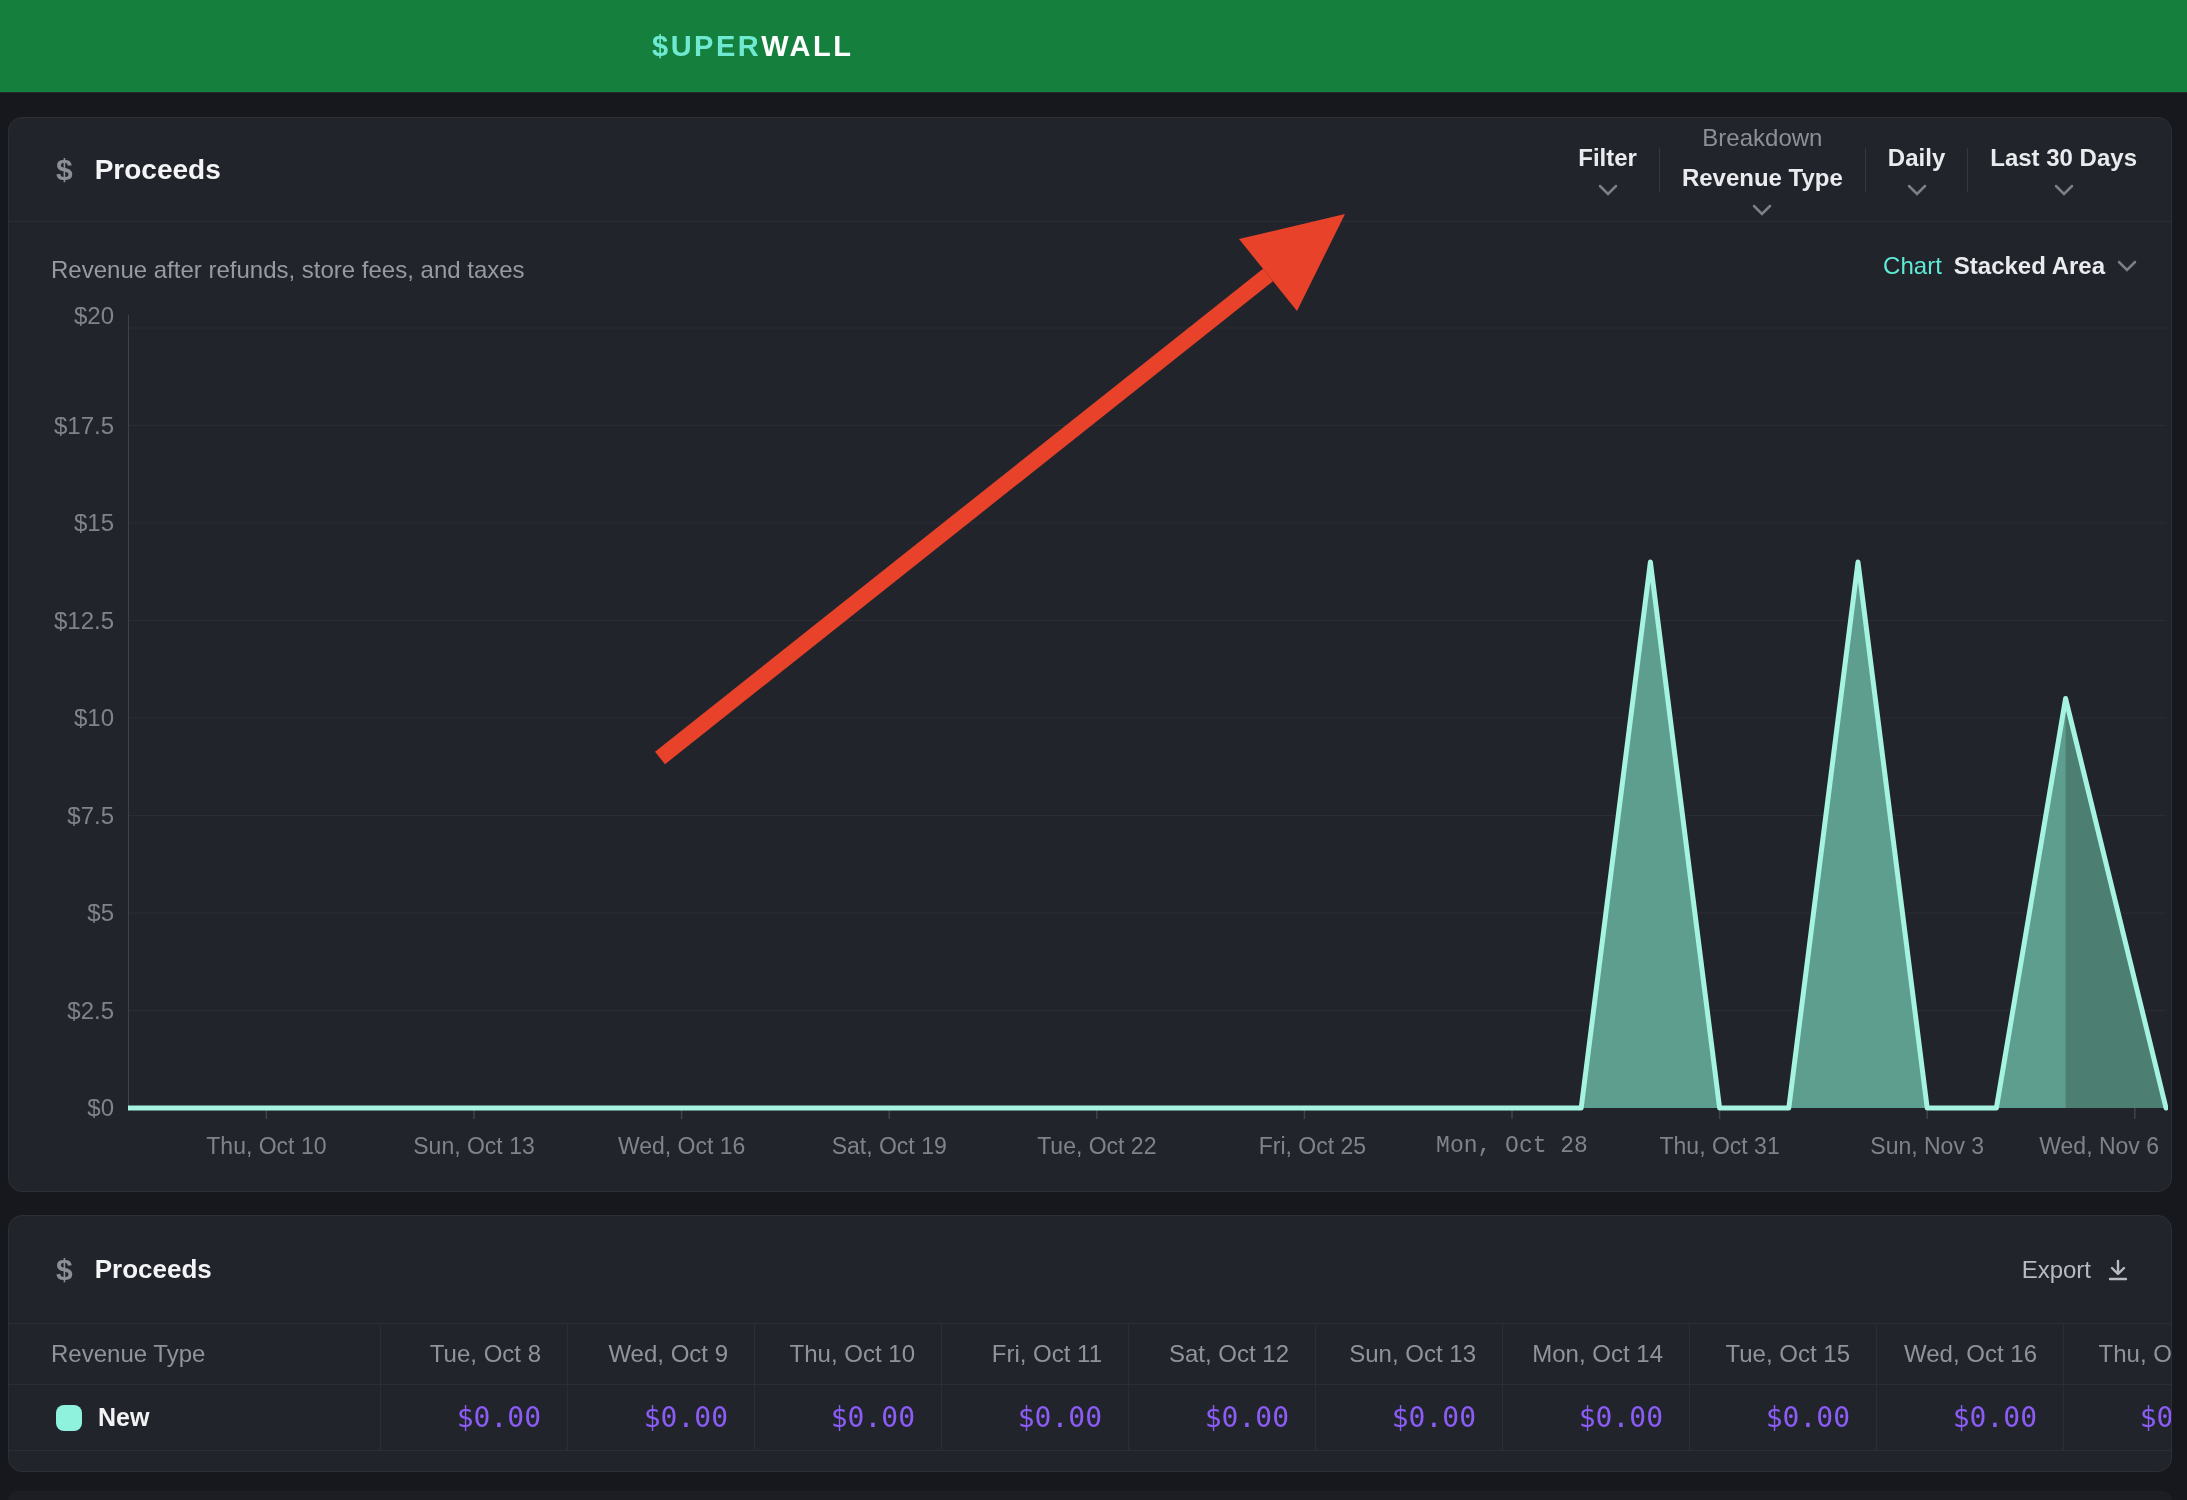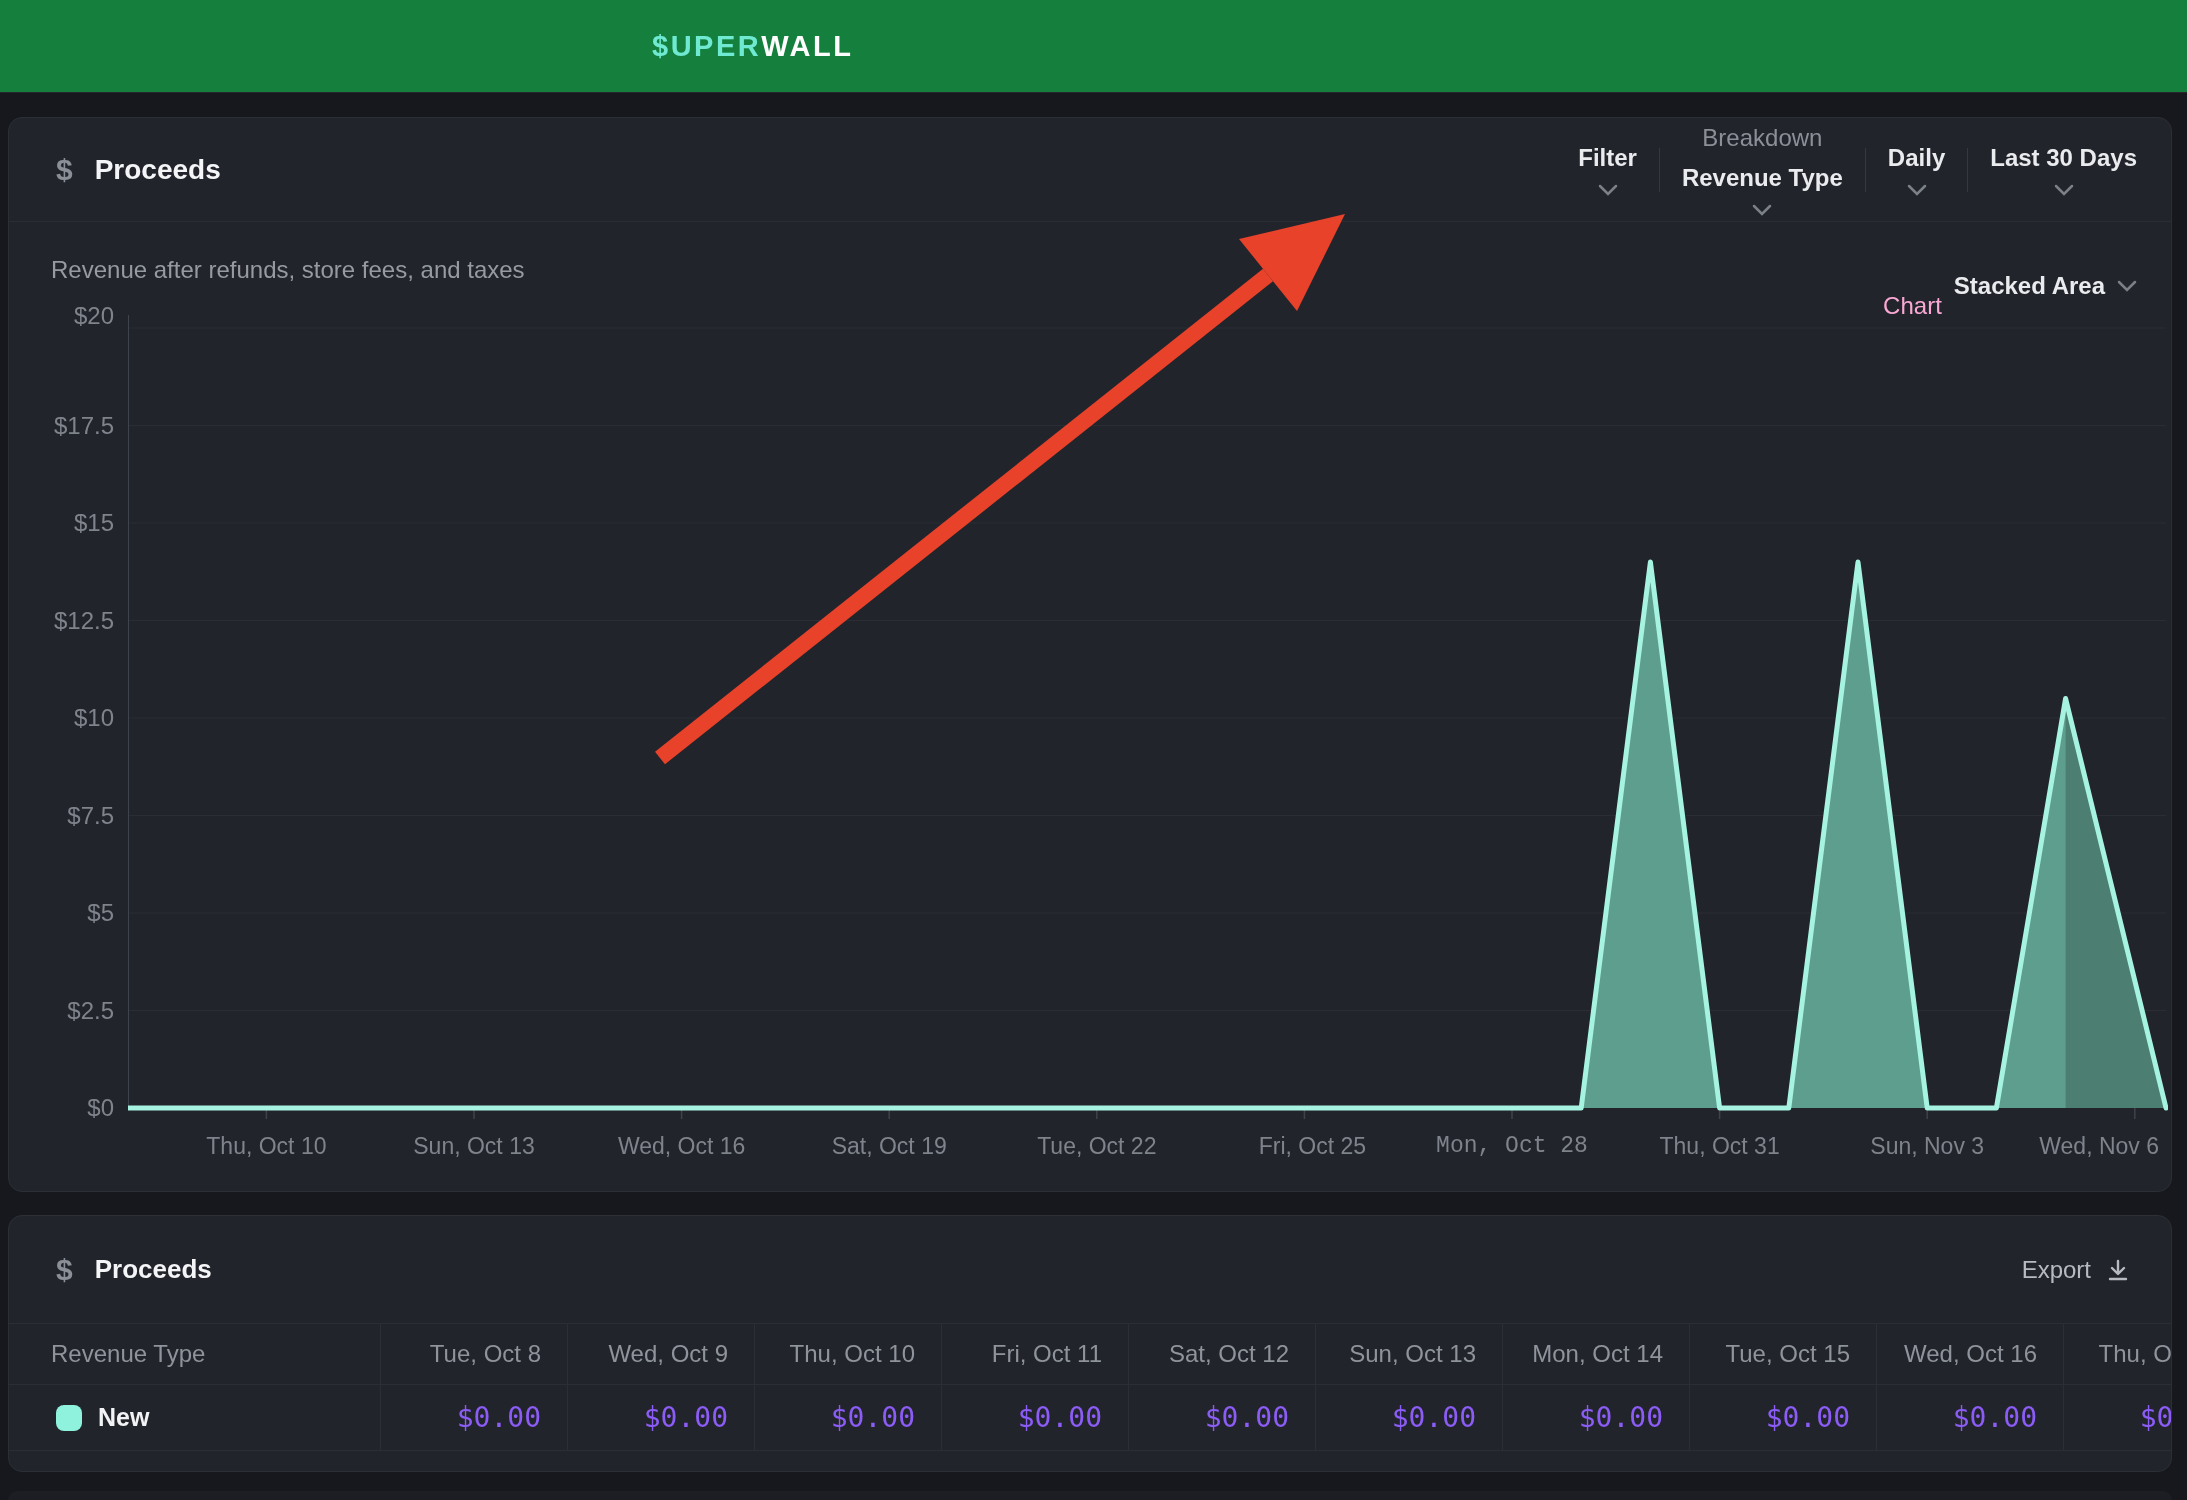--- a/index.html
+++ b/index.html
@@ -23,21 +23,21 @@
   .card-title{font-size:28px;font-weight:700;color:#f4f5f7;}
 
   .controls{position:absolute;right:34px;top:0;height:103px;display:flex;align-items:center;gap:22px;}
   .ctl{display:flex;align-items:center;gap:12px;font-size:24px;font-weight:600;color:#e9ebee;cursor:pointer;flex-direction:column;}
   .ctl .muted{font-weight:500;color:#8b8f97;}
   .sep{width:1px;height:44px;background:#35383f;}
 
   .subtitle{position:absolute;left:42px;top:138px;font-size:24px;color:#969aa1;}
   .chart-select{position:absolute;right:34px;top:134px;display:flex;align-items:center;gap:12px;
                 font-size:24px;font-weight:600;color:#e9ebee;cursor:pointer;}
-  .chart-select .muted{font-weight:500;color:#f9a8d4;margin-top:40px;}
+  .chart-select .muted{font-weight:500;color:#5eead4;}
 
   .chev{display:inline-block;}
 
   
   #chart-svg{position:absolute;left:119px;top:183px;}
   .ylabel{position:absolute;left:0;width:105px;text-align:right;font-size:24px;color:#7f838b;
           height:30px;line-height:30px;}
   .xlabel{position:absolute;top:1015px;font-size:23px;color:#7f838b;white-space:nowrap;}
   #y-axis-labels,#x-axis-labels{position:absolute;inset:0;pointer-events:none;}
 

